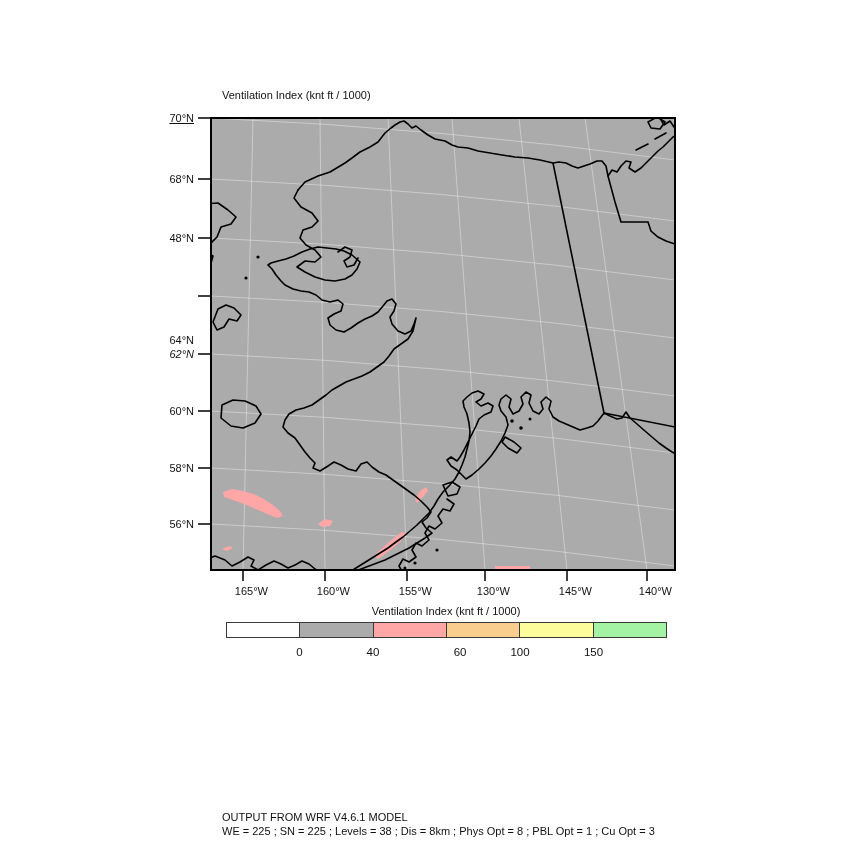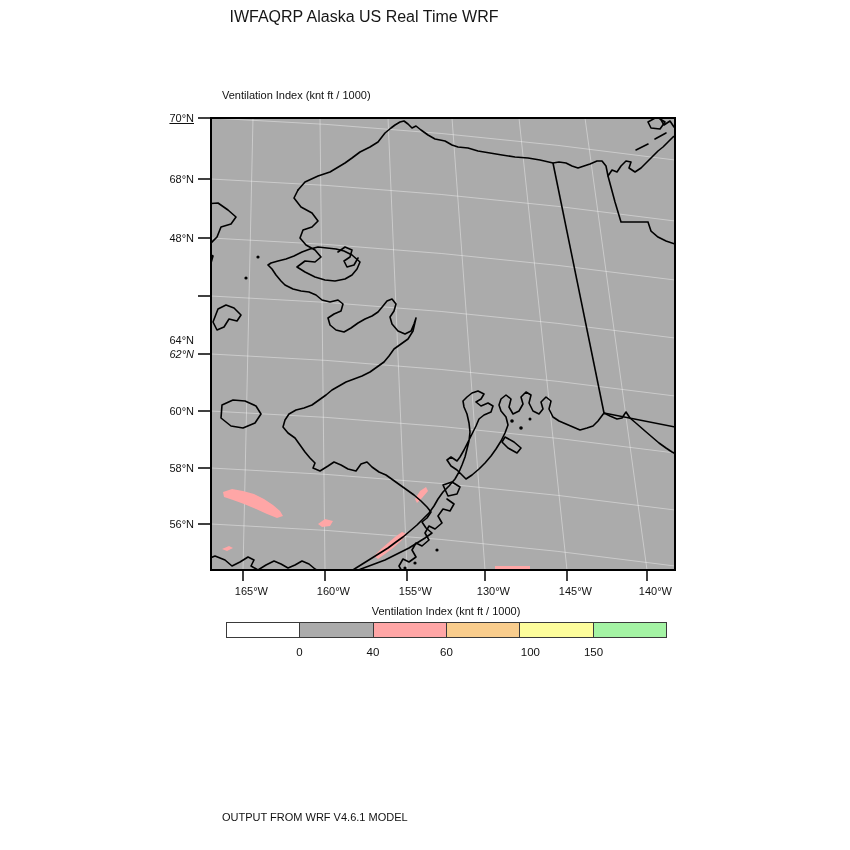--- a/index.html
+++ b/index.html
@@ -21,21 +21,20 @@
   .cb-seg{flex:1 1 0;border-right:1px solid #3a3a3a;}
   .cb-seg:last-child{border-right:none;}
   .cb-label{position:absolute;top:646px;width:40px;text-align:center;font-size:11.5px;}
   .footer-line{position:absolute;left:222px;font-size:11px;line-height:14px;white-space:nowrap;}
 </style>
 </head>
 <body>
 
 <div class="page">
 
-  <div class="main-title">IWFAQRP Alaska US Real Time WRF</div>
 
 
   <div class="map-title">Ventilation Index   (knt ft / 1000)</div>
 
   <svg class="svg-wrap" id="mapsvg" width="850" height="850" viewBox="0 0 850 850">
     <defs>
       <clipPath id="mapclip">
           <rect x="211" y="118" width="464" height="452"></rect>
         </clipPath>
     </defs>
@@ -154,20 +153,21 @@
       <div class="cb-seg" style="background: rgb(255, 255, 255);"></div>
       <div class="cb-seg" style="background: rgb(171, 171, 171);"></div>
       <div class="cb-seg" style="background: rgb(255, 166, 166);"></div>
       <div class="cb-seg" style="background: rgb(249, 205, 141);"></div>
       <div class="cb-seg" style="background: rgb(253, 253, 156);"></div>
       <div class="cb-seg" style="background: rgb(164, 243, 164);"></div>
     </div>
   <div id="cblabels">
       <div class="cb-label" style="left: 279.5px;">0</div>
       <div class="cb-label" style="left: 353px;">40</div>
-      <div class="cb-label" style="left: 426.5px;">60</div>
-      <div class="cb-label" style="left: 500px; text-align: right;">100</div>
+      <div class="cb-label" style="left: 426.5px; text-align: right;">60</div>
+      <div class="cb-label" style="left: 500px;">100</div>
       <div class="cb-label" style="left: 573.5px;">150</div>
     </div>
 
   <div class="footer-line" style="top:810px;">OUTPUT FROM WRF V4.6.1 MODEL</div>
+  <div class="footer-line" style="top:824px;">WE = 225 ; SN = 225 ; Levels = 38 ; Dis = 8km ; Phys Opt = 8 ; PBL Opt = 1 ; Cu Opt = 3</div>
 
 </div>
 
 </body></html>

